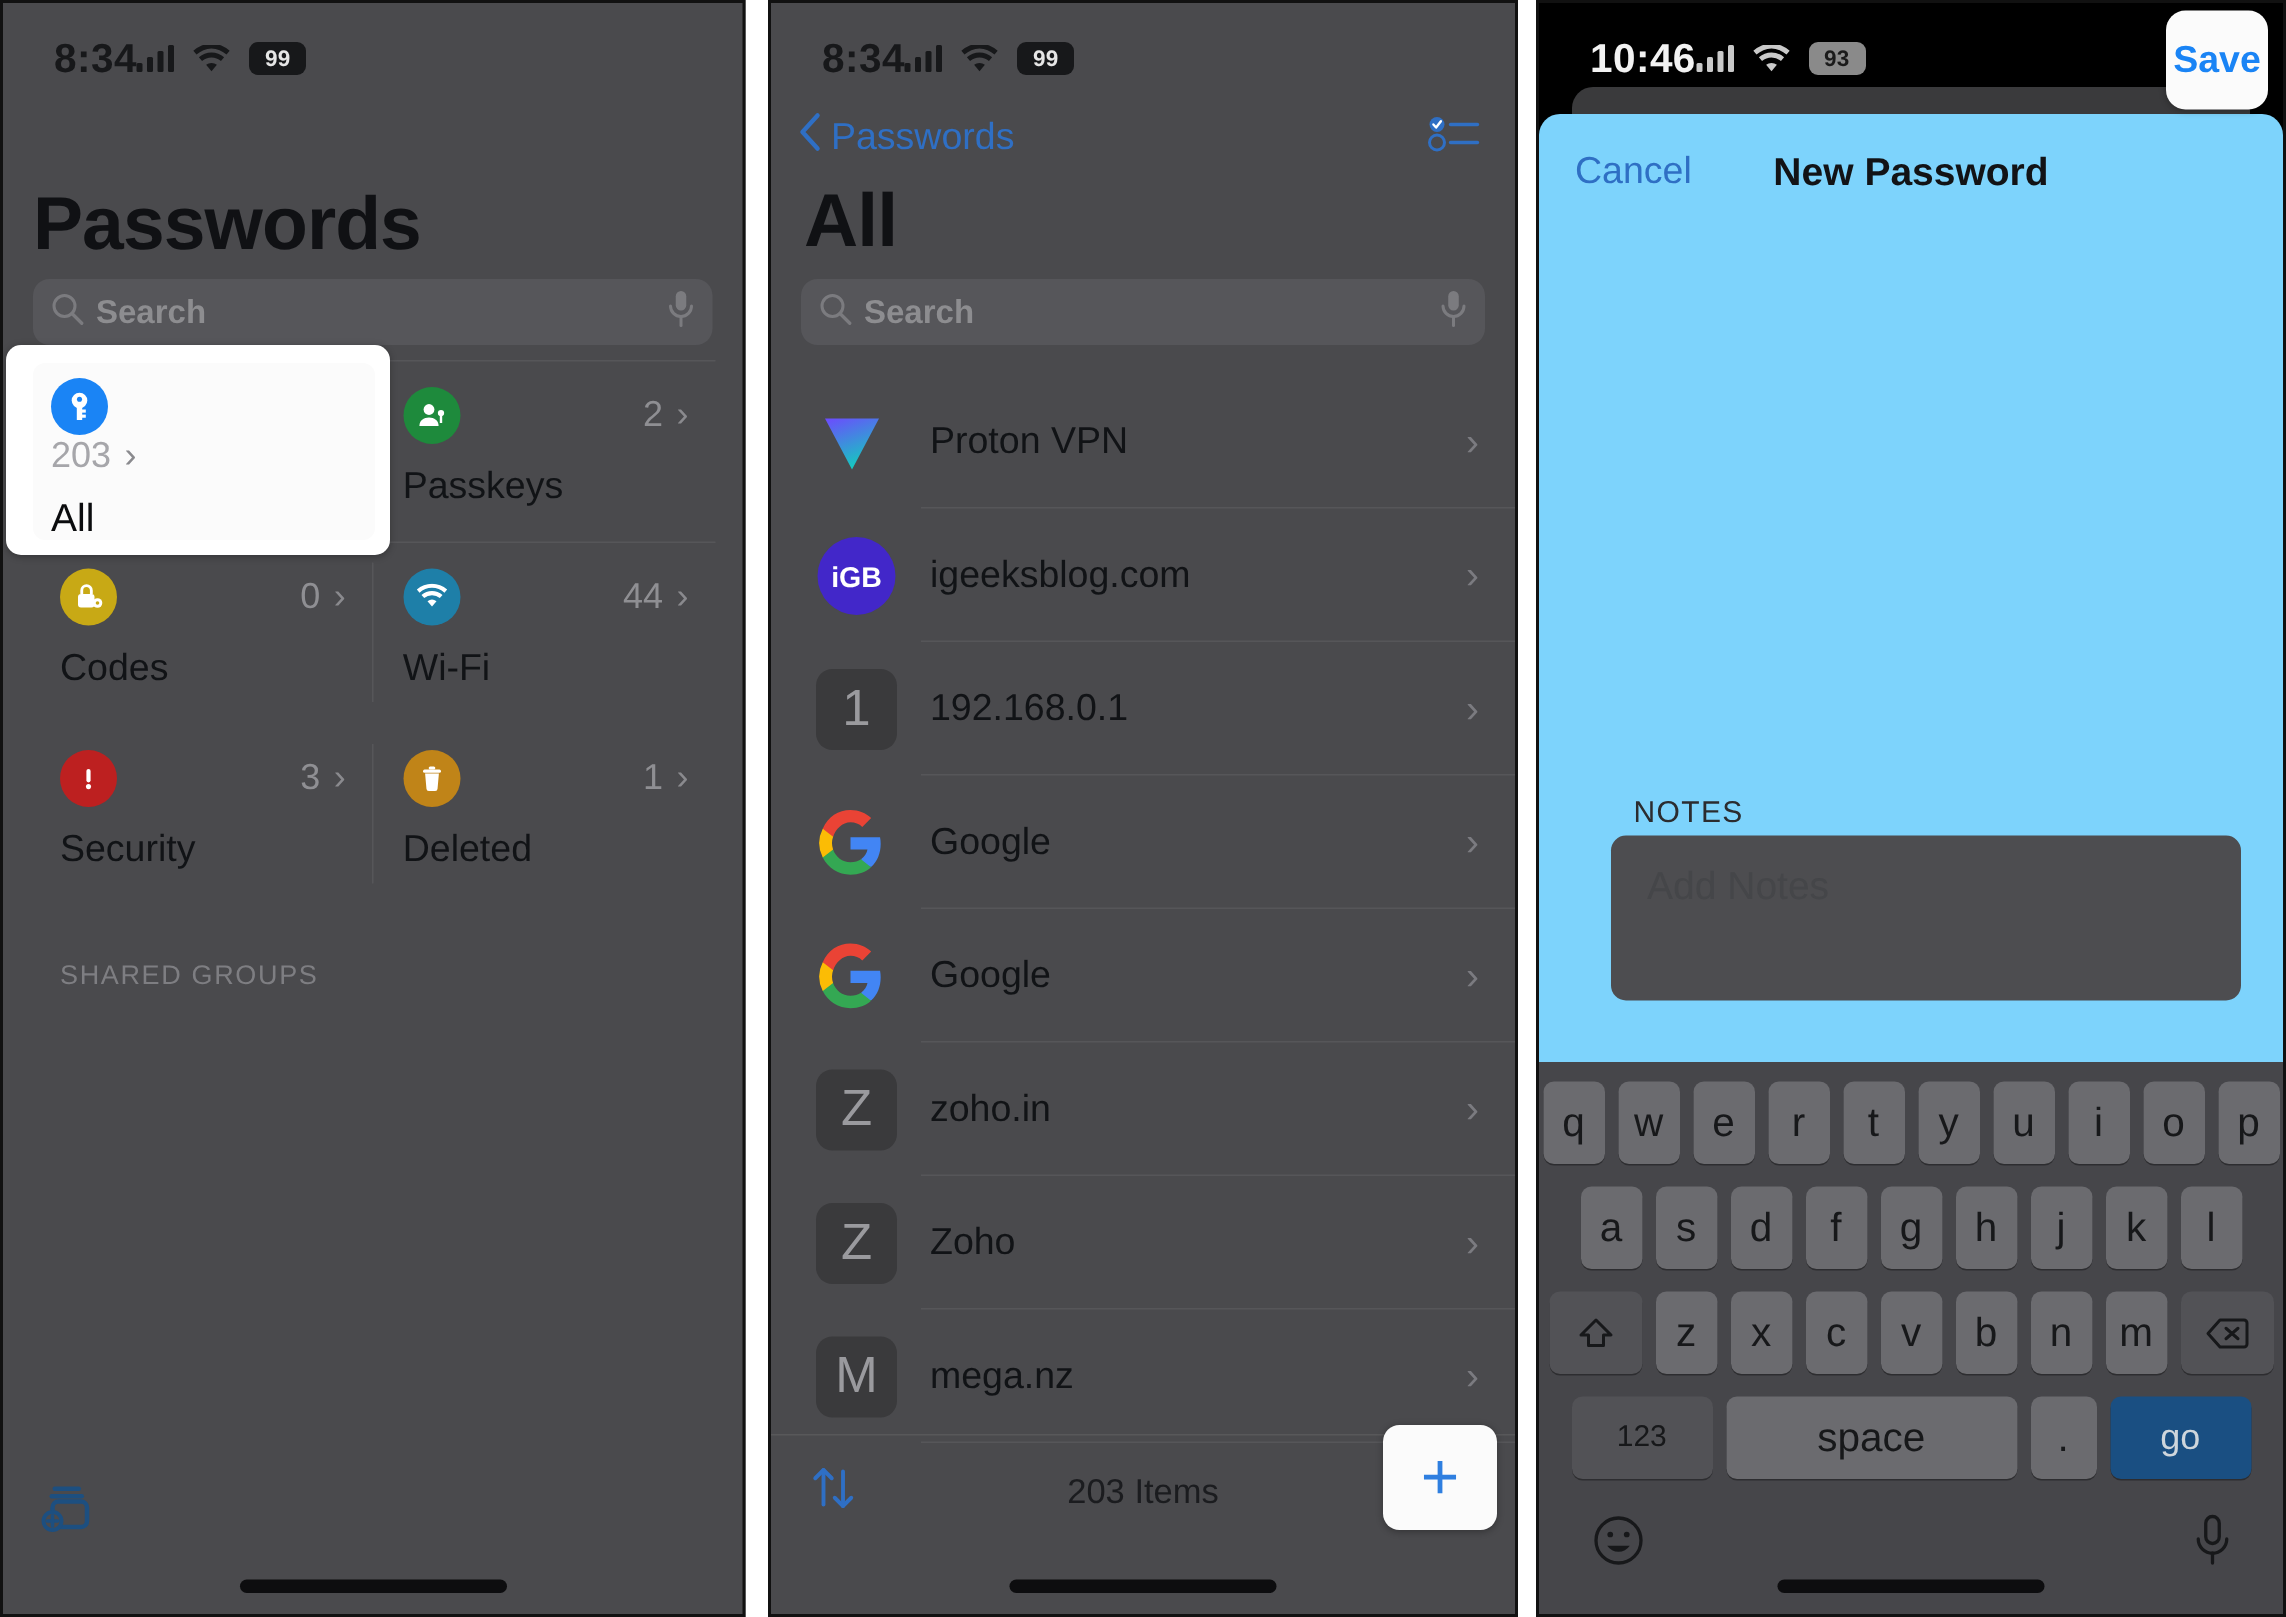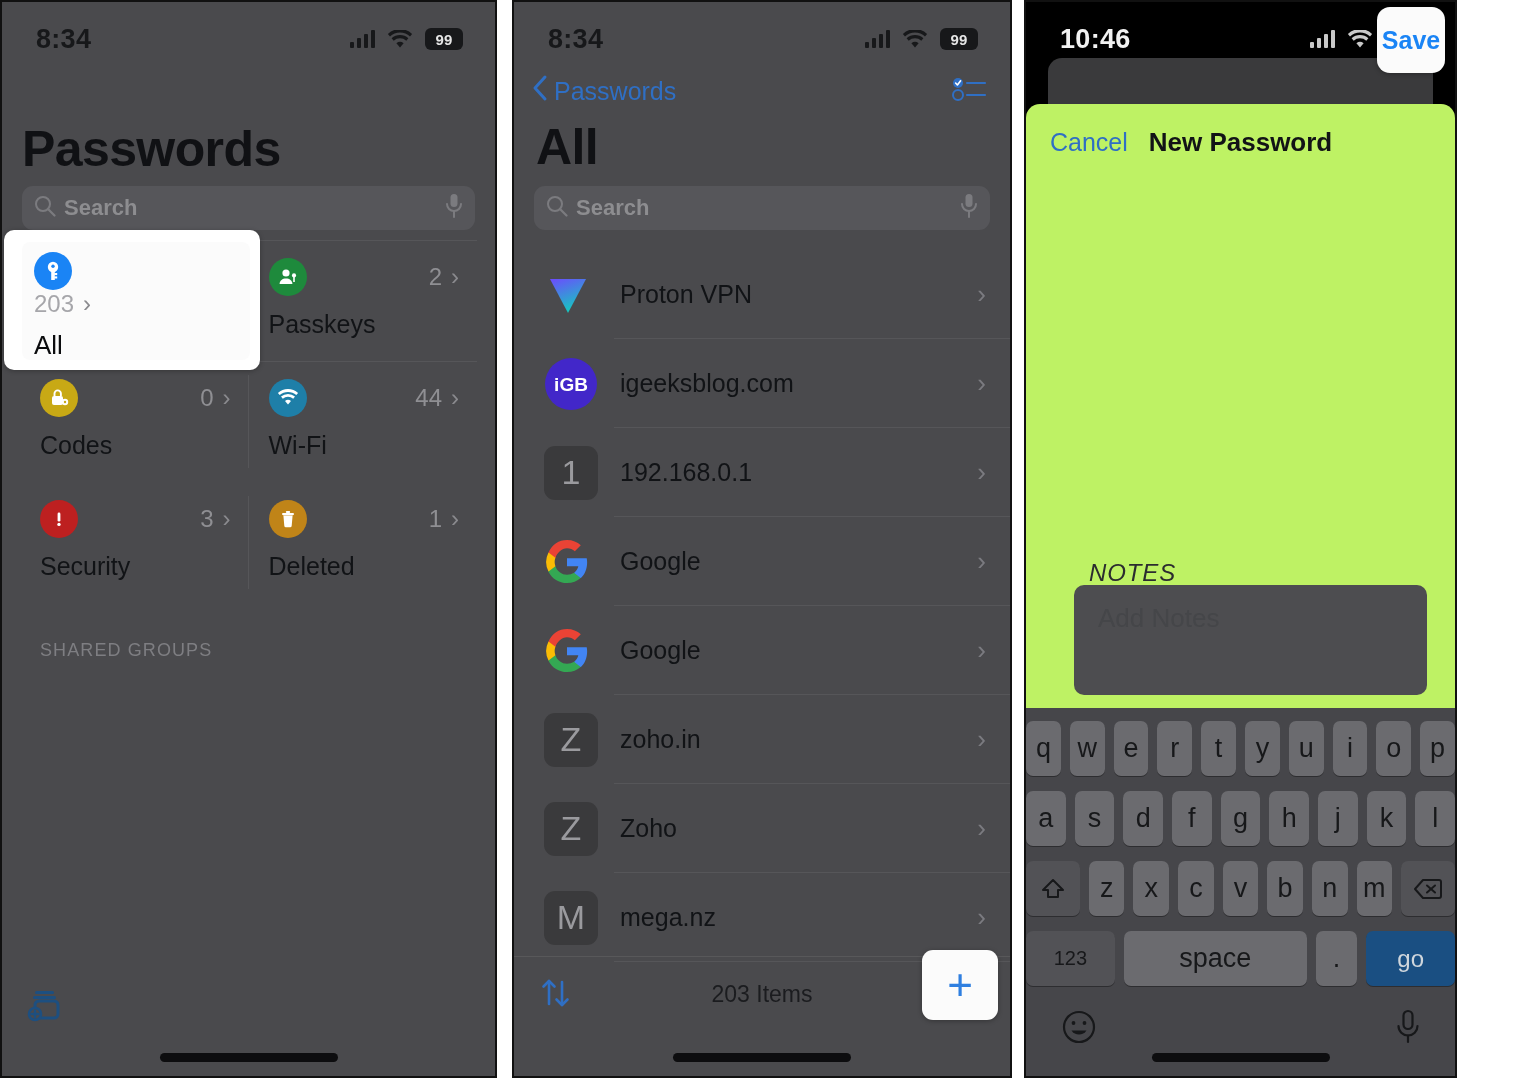--- a/index.html
+++ b/index.html
@@ -22,30 +22,30 @@
     height: 1078px;
     overflow: hidden;
     border-left: 2px solid #111;
     border-right: 2px solid #111;
     border-top: 2px solid #111;
     border-bottom: 2px solid #111;
     background: #4a4a4d;
   }
   .p1 { width: 497px; }
   .p2 { width: 500px; margin-left: 15px; }
-  .p3 { width: 433px; margin-left: 12px; }
+  .p3 { width: 500px; margin-left: 12px; }
 
   
 
   
   .statusbar {
     position: absolute; left: 0; right: 0; top: 0;
     height: 62px;
     display: flex; align-items: center;
-    justify-content: space-between;
+    justify-content: flex-start;
     padding: 12px 32px 0 34px;
   }
   .status-time {
     font-size: 27px; font-weight: 700; color: #17181a;
     letter-spacing: .3px;
   }
   .status-right { display: flex; align-items: center; gap: 12px; }
   .bars { display: flex; align-items: flex-end; gap: 3px; height: 18px; }
   .bars i { display: block; width: 4px; background: #17181a; border-radius: 1px; }
   .bars i:nth-child(1) { height: 6px; }
@@ -201,21 +201,21 @@
   }
 
   
   .p3-bg { position: absolute; inset: 0; background: #000; }
   .sheet-back {
     position: absolute; left: 22px; right: 22px; top: 56px; bottom: 0;
     background: #3a3a3c; border-radius: 14px 14px 0 0;
   }
   .sheet {
     position: absolute; left: 0; right: 0; top: 74px; bottom: 0;
-    background: #bef264; border-radius: 14px 14px 0 0; margin-top: 28px;
+    background: #7dd3fc; border-radius: 14px 14px 0 0;
   }
   .sheet-nav {
     position: absolute; left: 0; right: 0; top: 0;
     height: 76px; display: flex; align-items: center;
     padding: 0 24px;
   }
   .btn-cancel { color: #2f6fc4; font-size: 25px; }
   .sheet-title {
     position: absolute; left: 0; right: 0; text-align: center;
     font-size: 26px; font-weight: 700; color: #121316;
@@ -245,21 +245,21 @@
   .card-div { height: 1px; background: #e2e2e4; margin-left: 22px; }
   .card-row2 {
     display: flex; align-items: center;
     padding: 20px 22px 20px 22px;
   }
   .uname-lbl { font-size: 26px; color: #121316; }
   .uname-val { margin-left: auto; font-size: 26px; color: #121316; }
 
   .notes-hdr {
     position: absolute; left: 63px; top: 455px;
-    font-size: 24px; letter-spacing: .9px; color: #2b2c2f; font-style: italic;
+    font-size: 20px; letter-spacing: .9px; color: #2b2c2f;
   }
   .notes-box {
     position: absolute; left: 48px; right: 28px; top: 481px;
     height: 110px; background: #4d4d50; border-radius: 10px;
     padding: 18px 24px;
   }
   .notes-ph { font-size: 26px; color: #454649; }
 
   
   .kb { position: absolute; left: 0; right: 0; bottom: 0; height: 368px; background: #46464a; }

